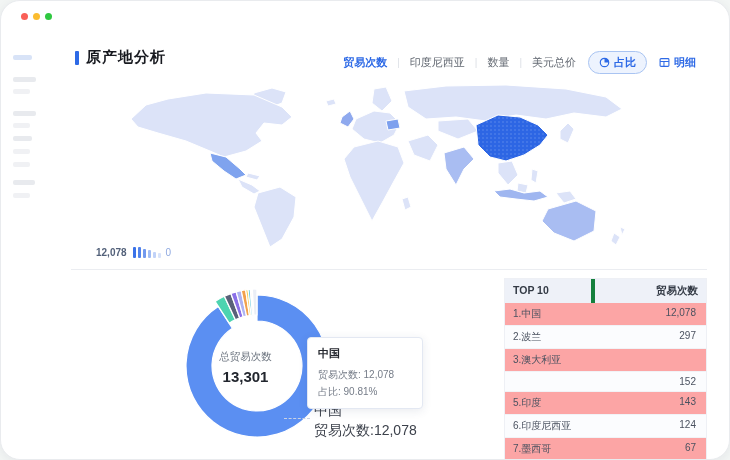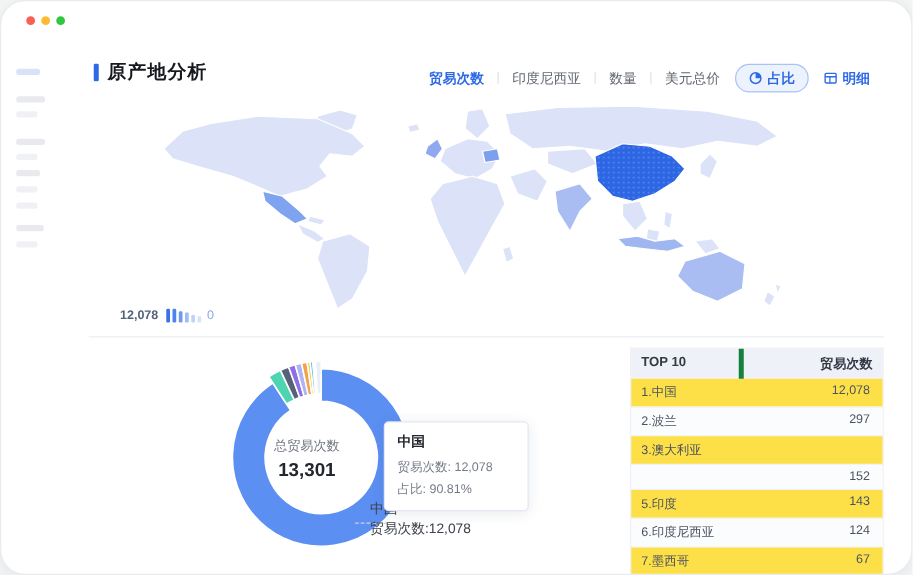--- a/index.html
+++ b/index.html
@@ -59,27 +59,27 @@
 
   .tooltip {
     position:absolute; left:306px; top:336px; width:116px;
     background:#fff; border:1px solid #e3e8f2; border-radius:4px;
     box-shadow:0 2px 10px rgba(40,60,100,.10); padding:8px 10px; z-index:5;
   }
   .tooltip .tt-title { font-size:11px; font-weight:bold; color:#23262d; margin-bottom:5px; }
   .tooltip .tt-line { font-size:10px; color:#757c88; line-height:1.7; }
 
   .callout-line { position:absolute; left:283px; top:417px; width:26px; border-top:1px dashed #c9d2e4; }
-  .callout { position:absolute; left:295px; top:399px; font-size:11px; color:#3c414b; line-height:1.45; }
+  .callout { position:absolute; left:313px; top:399px; font-size:14px; color:#3c414b; line-height:1.45; }
 
   
   .top-table { position:absolute; left:503px; top:277px; width:203px; border:1px solid #eef0f5; border-bottom:none; font-size:10px; }
   .t-head { display:flex; background:#eef1f8; font-weight:bold; color:#333a45; font-size:10.5px; }
   .t-head .c1 { border-right:4px solid #15803d; }
-  .t-row { display:flex; border-bottom:1px solid #f1f3f7; color:#4b5260; background:#fde047; }
+  .t-row { display:flex; border-bottom:1px solid #f1f3f7; color:#4b5260; background:#fca5a5; }
   .t-row:nth-child(odd) { background:#fbfcfe; }
   .c1 { width:90px; padding:4px 8px; }
   .c2 { flex:1; padding:4px 10px; text-align:right; }
   .t-head .c1, .t-head .c2 { padding:5px 8px; }
 </style>
 </head>
 <body>
 
 <div class="window">
 

